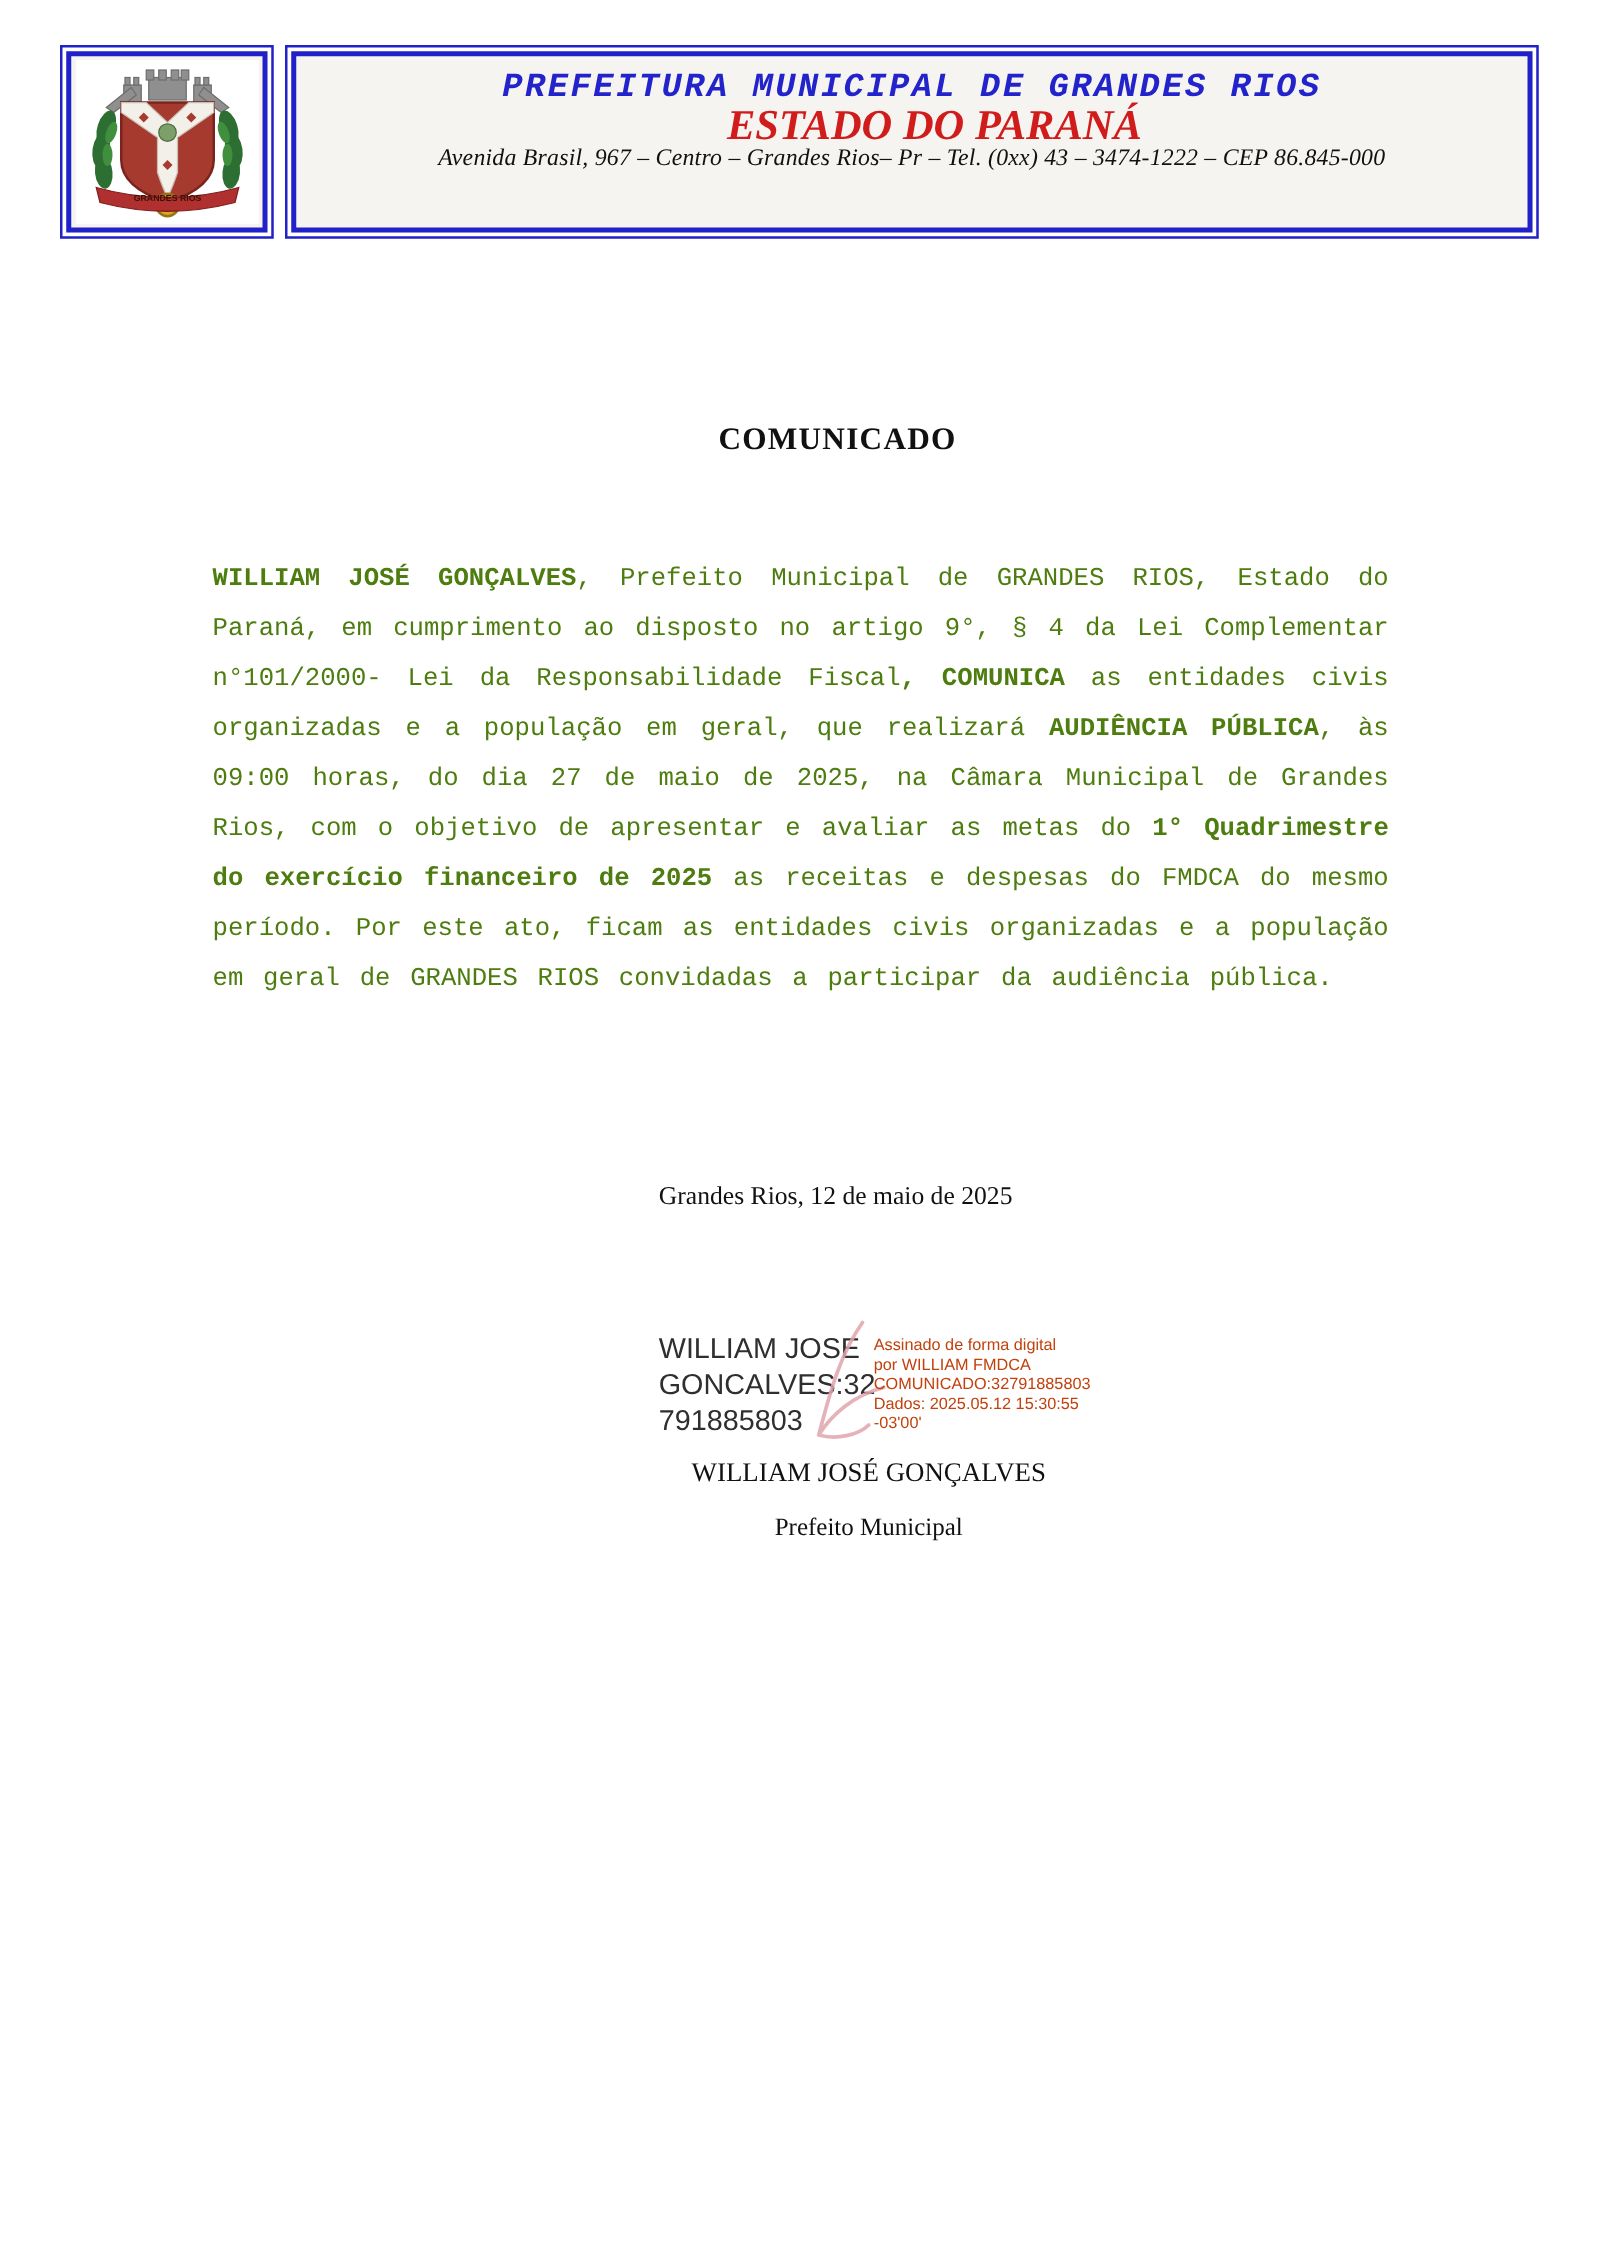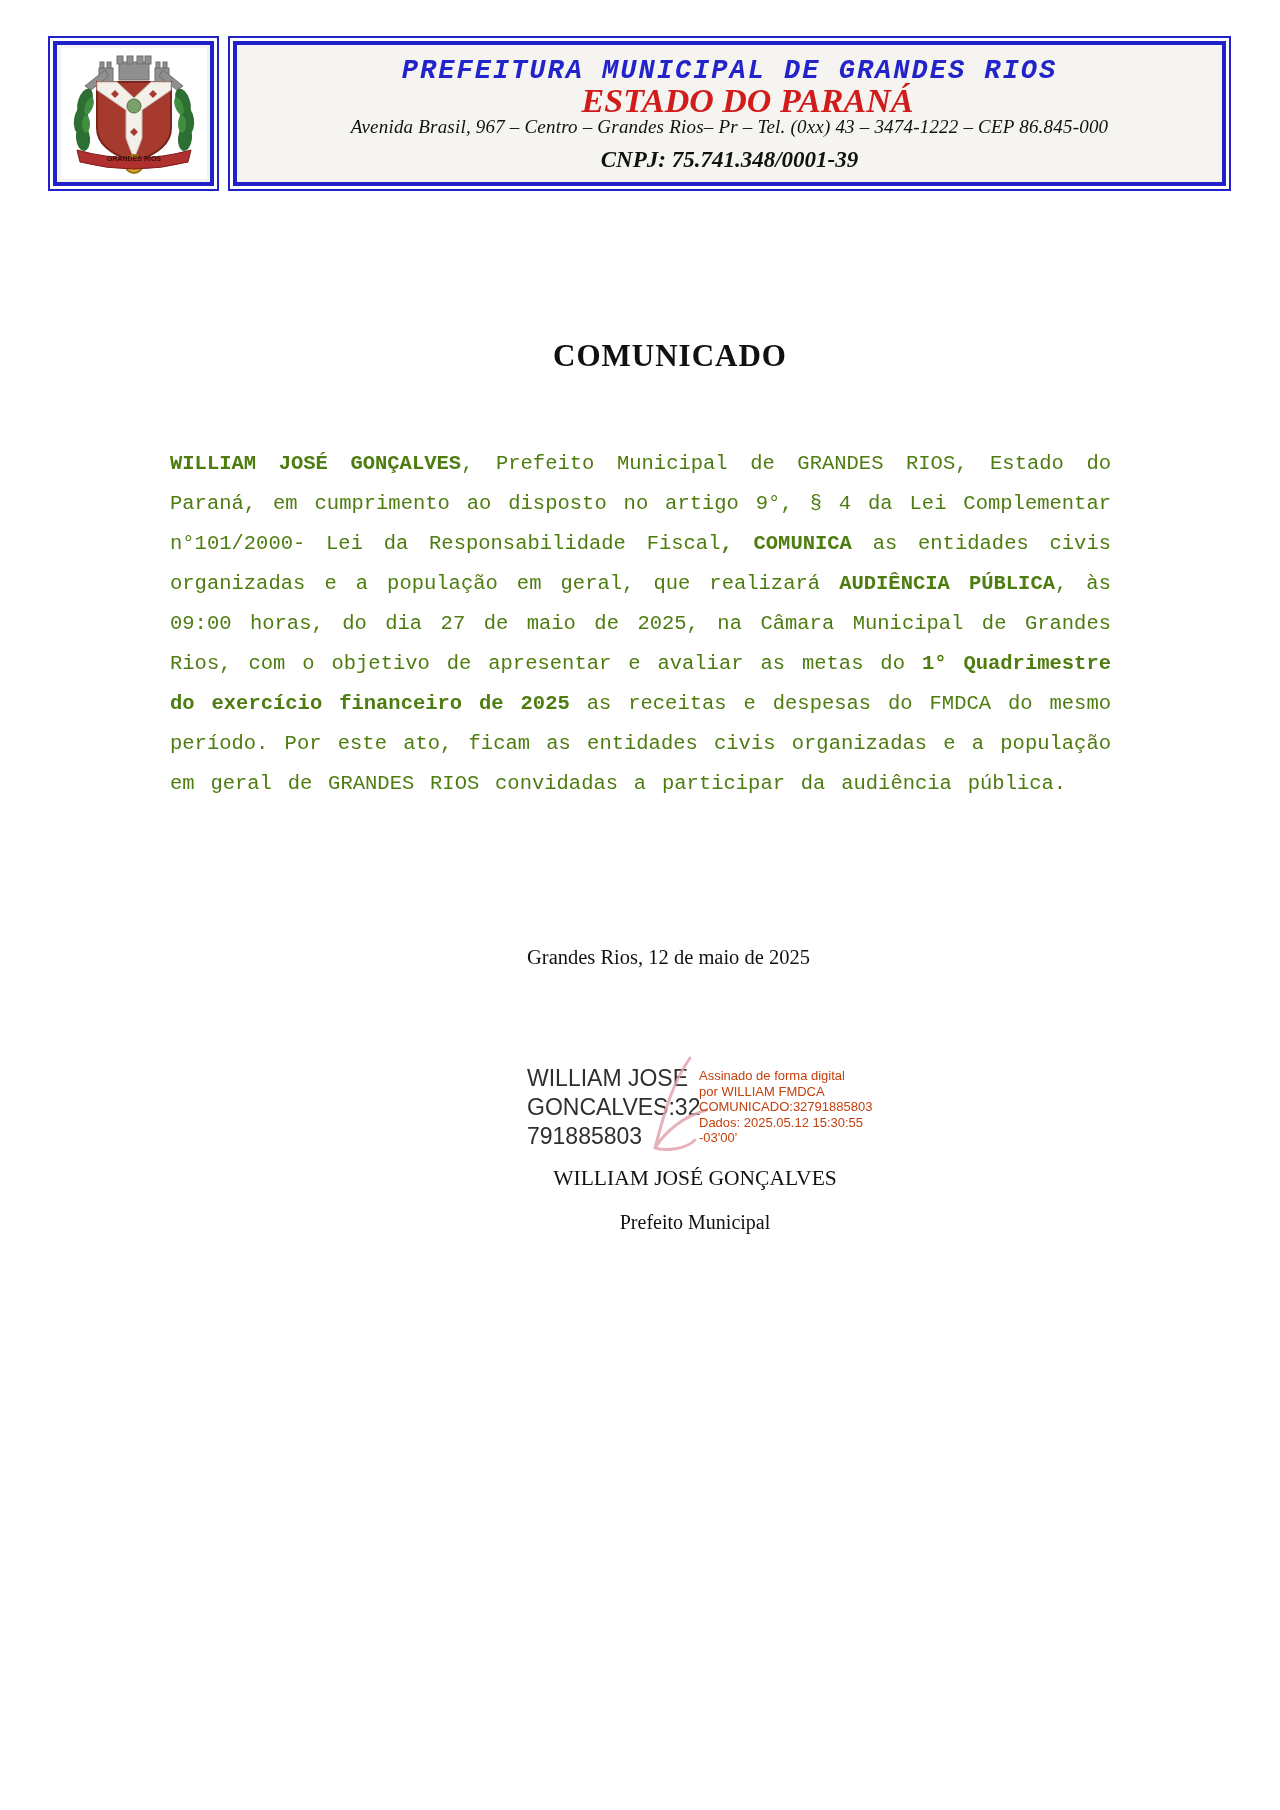--- a/index.html
+++ b/index.html
@@ -27,21 +27,21 @@
   }
   .head-addr{
     font-weight:normal;font-style:italic;font-size:19px;color:#111;line-height:24px;letter-spacing:.2px;
   }
   .head-cnpj{
     font-weight:bold;font-style:italic;font-size:23px;color:#111;margin-top:8px;
   }
   
   .doc-title{
     position:absolute;left:200px;top:338px;width:940px;text-align:center;
-    font-weight:bold;font-size:31px;letter-spacing:1px;color:#111;
+    font-weight:bold;font-size:25px;letter-spacing:1px;color:#111;
   }
   .doc-paragraph{
     position:absolute;left:170px;top:444px;width:941px;
     font-size:20.5px;line-height:40px;text-align:justify;word-spacing:3.5px;color:#4d7c0f;font-family:Liberation Mono, monospace;
   }
   .doc-paragraph .b{font-weight:bold;}
   .dateline{
     position:absolute;left:527px;top:946px;font-size:20.5px;color:#111;
   }
   
@@ -120,21 +120,20 @@
       <text x="75" y="115" text-anchor="middle" font-size="7" font-family="Liberation Sans, sans-serif" fill="#3a1208" font-weight="bold">GRANDES RIOS</text>
     </svg>
   </div>
 </div>
 
 <div class="dbox head-box">
   <div class="dbox-inner head-inner">
     <div class="head-title">PREFEITURA MUNICIPAL DE GRANDES RIOS</div>
     <div class="head-sub">ESTADO DO PARANÁ</div>
     <div class="head-addr">Avenida Brasil, 967 – Centro – Grandes Rios– Pr – Tel. (0xx) 43 – 3474-1222 – CEP 86.845-000</div>
-    <div class="head-cnpj">CNPJ: 75.741.348/0001-39</div>
   </div>
 </div>
 
 <div class="doc-title">COMUNICADO</div>
 
 <div class="doc-paragraph">
   <span class="b">WILLIAM JOSÉ GONÇALVES</span><span>, Prefeito Municipal de GRANDES RIOS, Estado do Paraná, em cumprimento ao disposto no artigo 9°, § 4 da Lei Complementar n°101/2000- Lei da Responsabilidade Fiscal</span><span class="b">, COMUNICA</span><span> as entidades civis organizadas e a população em geral, que realizará  </span><span class="b">AUDIÊNCIA PÚBLICA</span><span>, às 09:00 horas, do dia 27 de maio de 2025, na Câmara Municipal de Grandes Rios, com o objetivo de apresentar e avaliar as metas do </span><span class="b">1° Quadrimestre do exercício financeiro de 2025</span><span> as receitas e despesas do FMDCA do mesmo período. Por este ato, ficam as entidades civis organizadas e a população em geral de GRANDES RIOS convidadas a participar da audiência pública.</span>
 </div>
 
 <div class="dateline">Grandes Rios, 12 de maio de 2025</div>

